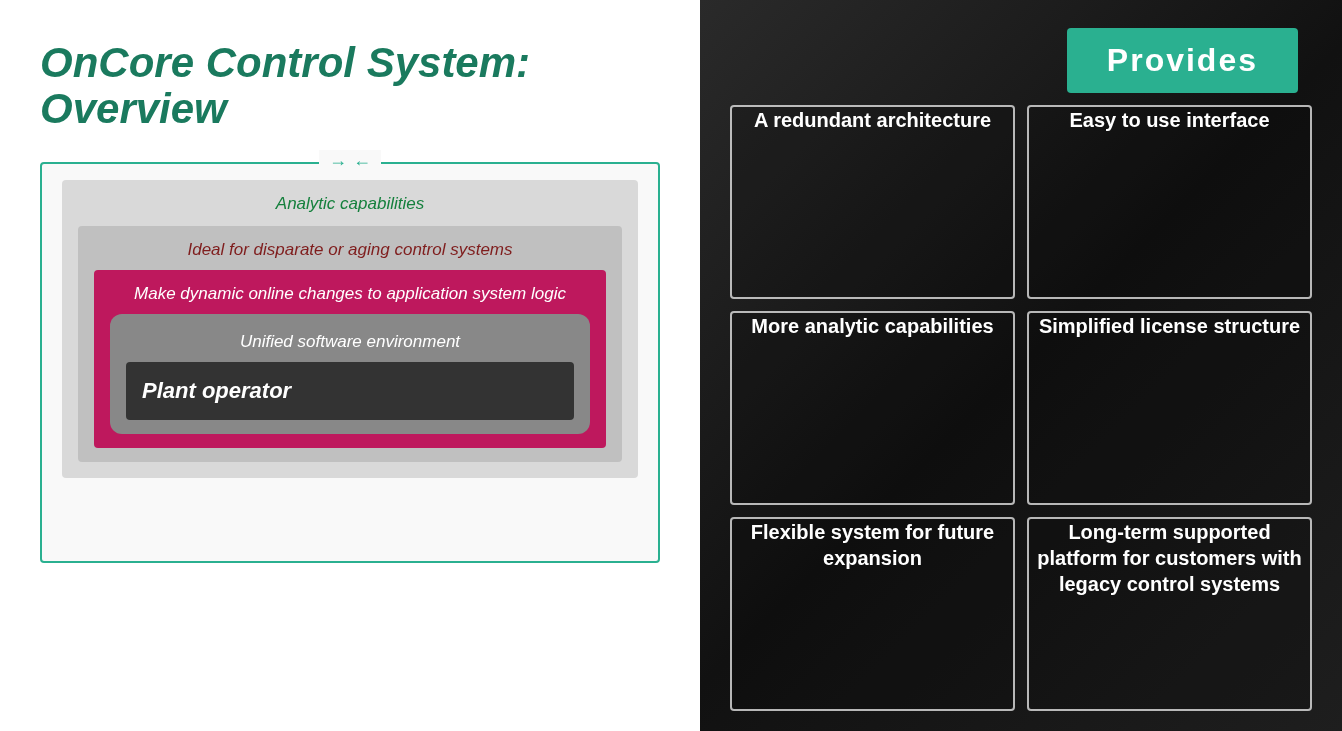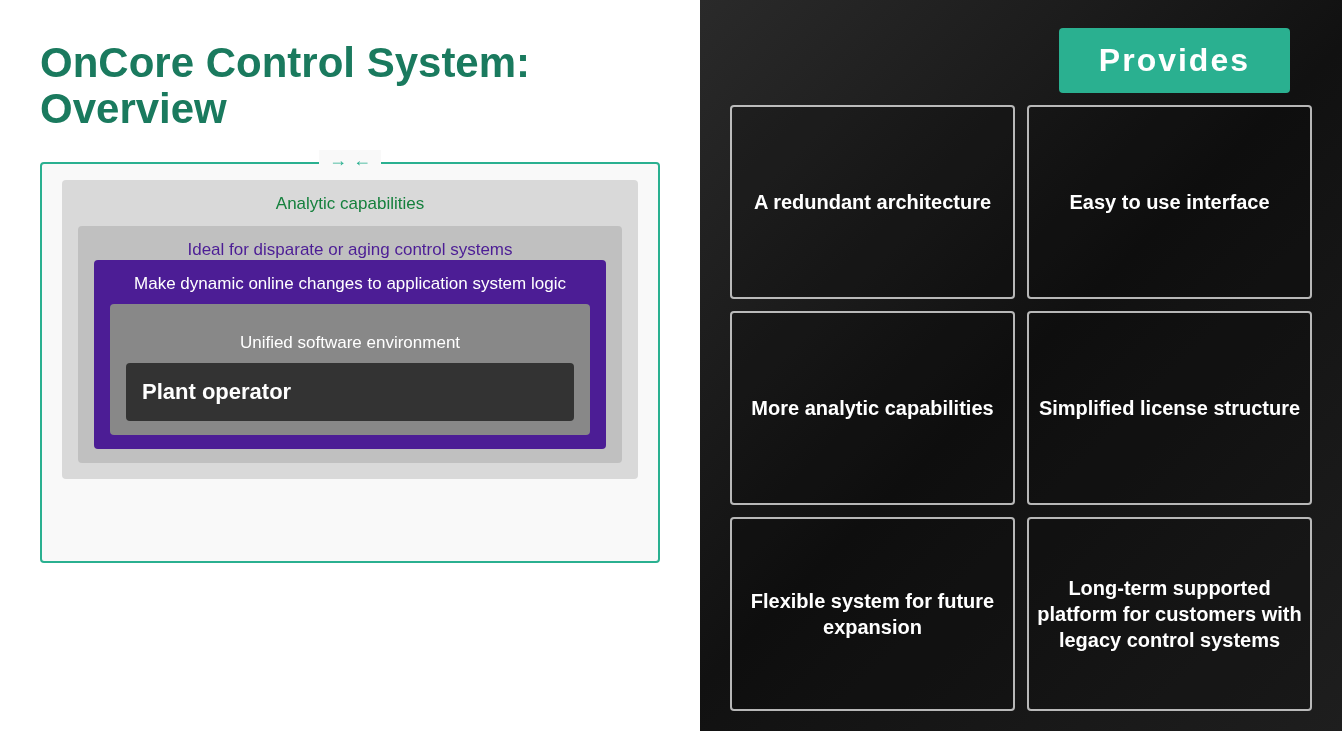--- a/index.html
+++ b/index.html
@@ -13,20 +13,21 @@
     }
 
     
     .left-panel {
       width: 700px;
       height: 583px;
       background: #fff;
       padding: 40px 40px 20px 40px;
       display: flex;
       flex-direction: column;
+      font-style: italic;
     }
 
     .page-title {
       font-size: 42px;
       font-weight: 900;
       color: #1a7a5e;
       line-height: 1.1;
       margin-bottom: 30px;
     }
 
@@ -78,39 +79,40 @@
     }
 
     .box-disparate {
       background: #c0c0c0;
       border-radius: 4px;
       padding: 14px 16px 14px 16px;
       text-align: center;
     }
     .box-disparate-label {
       font-size: 17px;
-      color: #4c1d95;
+      color: #7f1d1d;
+      margin-bottom: 10px;
     }
 
     .box-dynamic {
-      background: #4c1d95;
+      background: #be185d;
       border-radius: 4px;
       padding: 14px 16px 14px 16px;
       text-align: center;
     }
     .box-dynamic-label {
       font-size: 17px;
       color: #fff;
       margin-bottom: 10px;
     }
 
     .box-unified {
       background: #888;
-      border-radius: 4px;
-      padding: 29px 16px 14px 16px;
+      border-radius: 12px;
+      padding: 18px 16px 14px 16px;
       text-align: center;
     }
     .box-unified-label {
       font-size: 17px;
       color: #fff;
       margin-bottom: 10px;
     }
 
     .box-operator {
       background: #333;
@@ -137,21 +139,21 @@
     .bg-overlay {
       position: absolute;
       inset: 0;
       background: linear-gradient(135deg, #2a2a2a 0%, #111 50%, #1e1e1e 100%);
     }
 
     
     .provides-header {
       position: absolute;
       top: 28px;
-      right: 52px;
+      right: 44px;
       background: #2ab090;
       padding: 14px 40px;
       border-radius: 4px;
       z-index: 10;
     }
     .provides-label {
       font-size: 32px;
       font-weight: 900;
       color: #fff;
       letter-spacing: 2px;
@@ -168,21 +170,21 @@
       grid-template-columns: 1fr 1fr;
       grid-template-rows: 1fr 1fr 1fr;
       gap: 12px;
       z-index: 10;
     }
 
     .feature-box {
       border: 2px solid rgba(255,255,255,0.7);
       border-radius: 4px;
       display: flex;
-      align-items: center;
+      align-items: flex-start;
       justify-content: center;
       text-align: center;
       padding: 0;
       background: rgba(0,0,0,0.15);
     }
 
     .feature-text {
       font-size: 20px;
       font-weight: 600;
       color: #fff;

